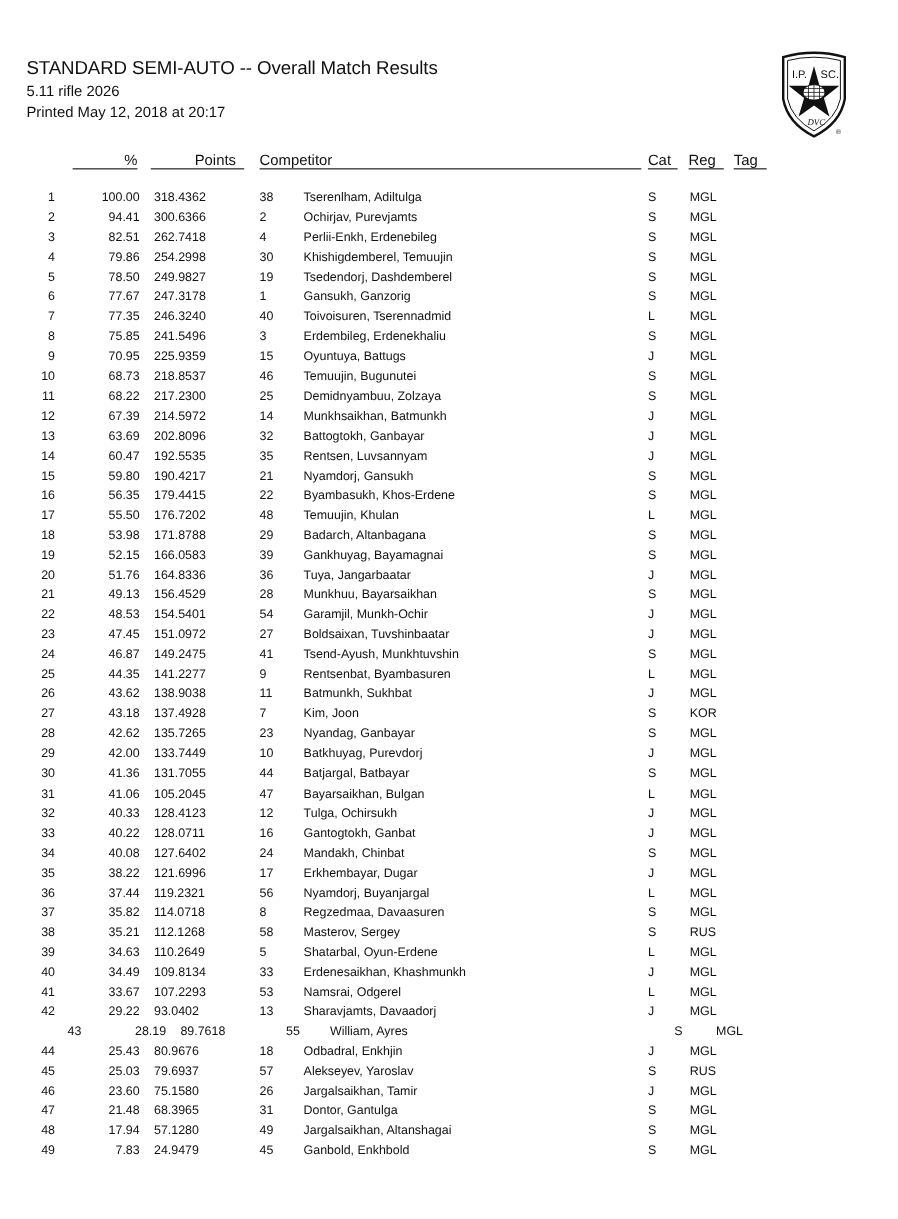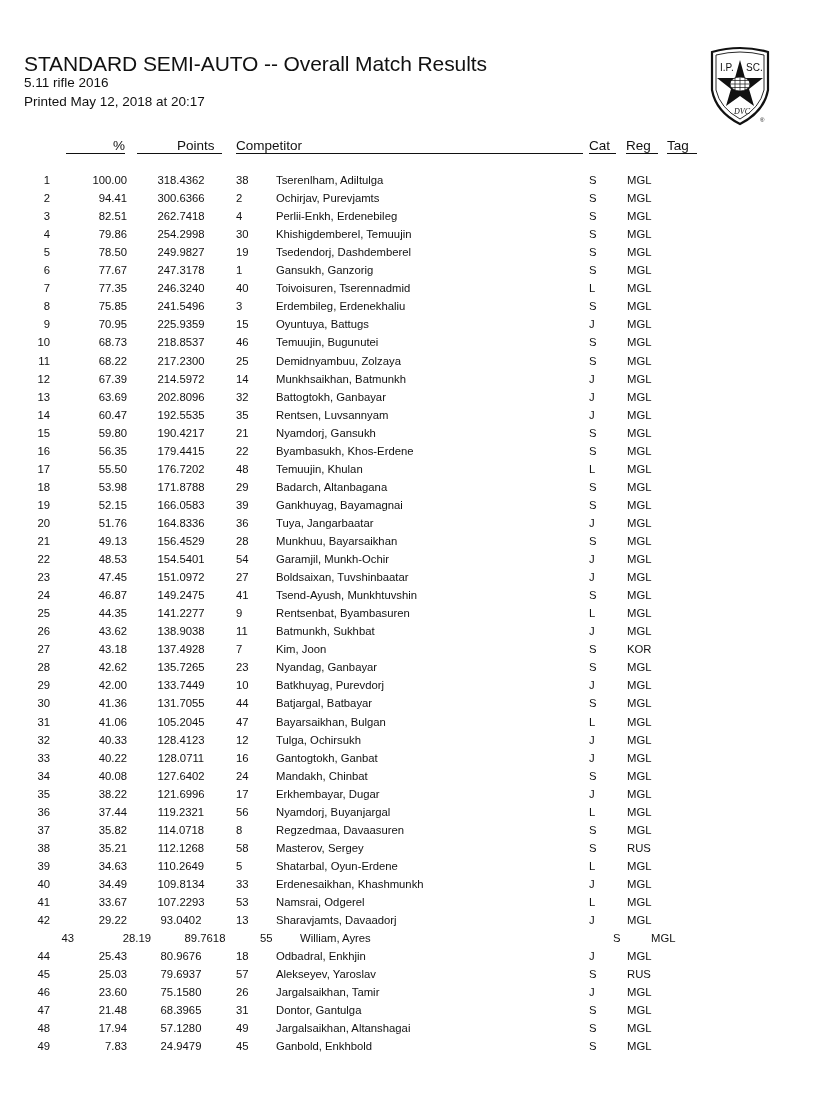--- a/index.html
+++ b/index.html
@@ -1,40 +1,40 @@
 <!DOCTYPE html>
 <html><head>
 <meta charset="utf-8">
 <style>
   html, body { margin: 0; padding: 0; background: #ffffff; }
   body {
     width: 816px; height: 1108px; position: relative; overflow: hidden;
     font-family: "Liberation Sans", "DejaVu Sans", sans-serif; color: #111;
   }
-  .title { position: absolute; left: 24px; top: 52px; font-size: 21px; letter-spacing: -0.1px; }
+  .title { position: absolute; left: 24px; top: 52px; font-size: 17px; letter-spacing: -0.1px; }
   .sub1 { position: absolute; left: 24px; top: 75px; font-size: 13.5px; }
   .sub2 { position: absolute; left: 24px; top: 94px; font-size: 13.5px; }
   .logo { position: absolute; left: 708px; top: 46px; width: 64px; height: 80px; }
   .hdr { position: absolute; top: 138px; font-size: 13.5px; height: 16px; }
   .hdr-line { position: absolute; top: 153px; height: 1px; background: #111; }
   .row { position: absolute; left: 0; width: 816px; height: 18px; font-size: 11.3px; }
   .row span { position: absolute; top: 0; white-space: nowrap; }
   .c-place { left: 20px; width: 30px; text-align: right; }
   .c-pct { left: 60px; width: 67px; text-align: right; }
-  .c-pts { left: 140px; width: 82px; text-align: center; }
+  .c-pts { left: 140px; width: 82px; text-align: left; }
   .c-num { left: 236px; }
   .c-name { left: 276px; }
   .c-cat { left: 589px; }
   .c-reg { left: 627px; text-align: right; }
 </style>
 </head>
 <body>
 
 <div class="title">STANDARD SEMI-AUTO -- Overall Match Results</div>
-<div class="sub1">5.11 rifle 2016</div>
+<div class="sub1">5.11 rifle 2026</div>
 <div class="sub2">Printed May 12, 2018 at 20:17</div>
 
 <svg class="logo" viewBox="0 0 64 80">
   <path d="M4 6 Q32 -2 60 6 L60 44 Q56 66 32 78 Q8 66 4 44 Z" fill="#fff" stroke="#111" stroke-width="2.2"></path>
   <path d="M8 9 Q32 3 56 9 L56 44 Q52 62 32 73 Q12 62 8 44 Z" fill="none" stroke="#111" stroke-width="0.9"></path>
   <polygon points="32,14 37,32 55,32 41,43 46,60 32,50 18,60 23,43 9,32 27,32" fill="#111"></polygon>
   <ellipse cx="32" cy="38" rx="10" ry="7" fill="#fff"></ellipse>
   <g stroke="#111" stroke-width="0.7" fill="none">
     <ellipse cx="32" cy="38" rx="10" ry="7"></ellipse>
     <line x1="22" y1="38" x2="42" y2="38"></line>

